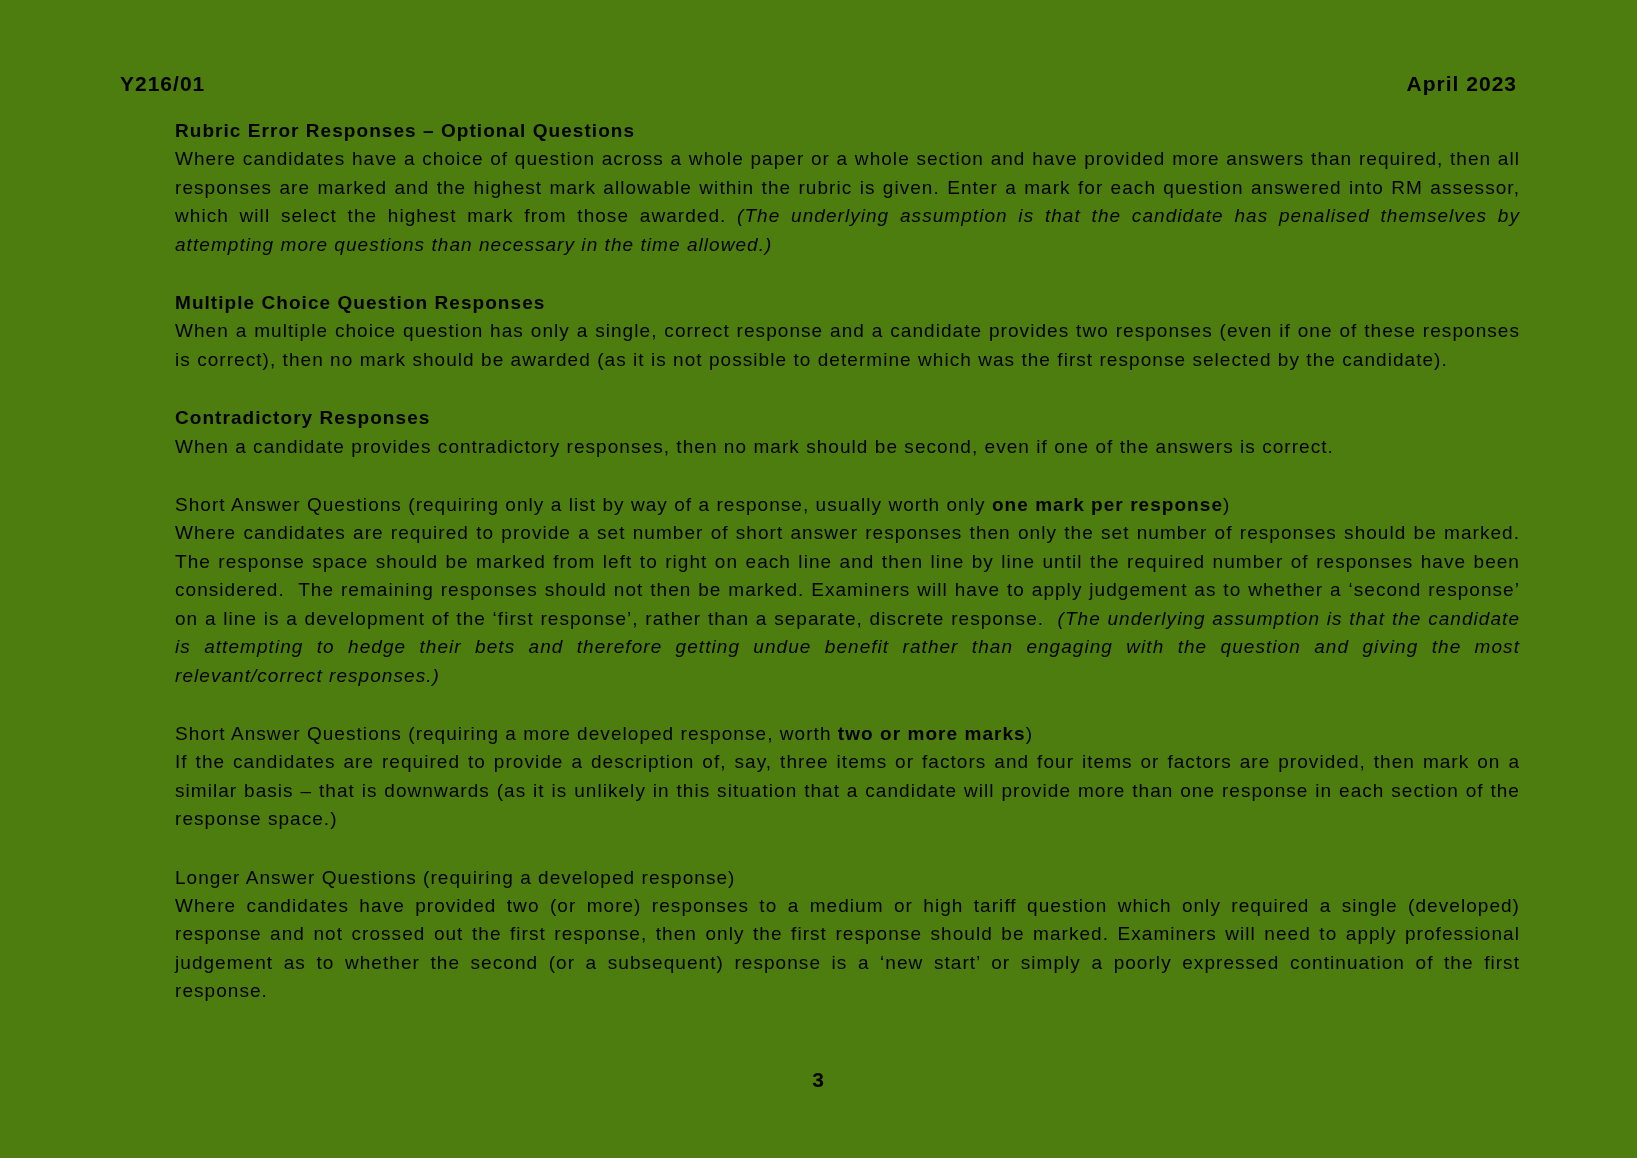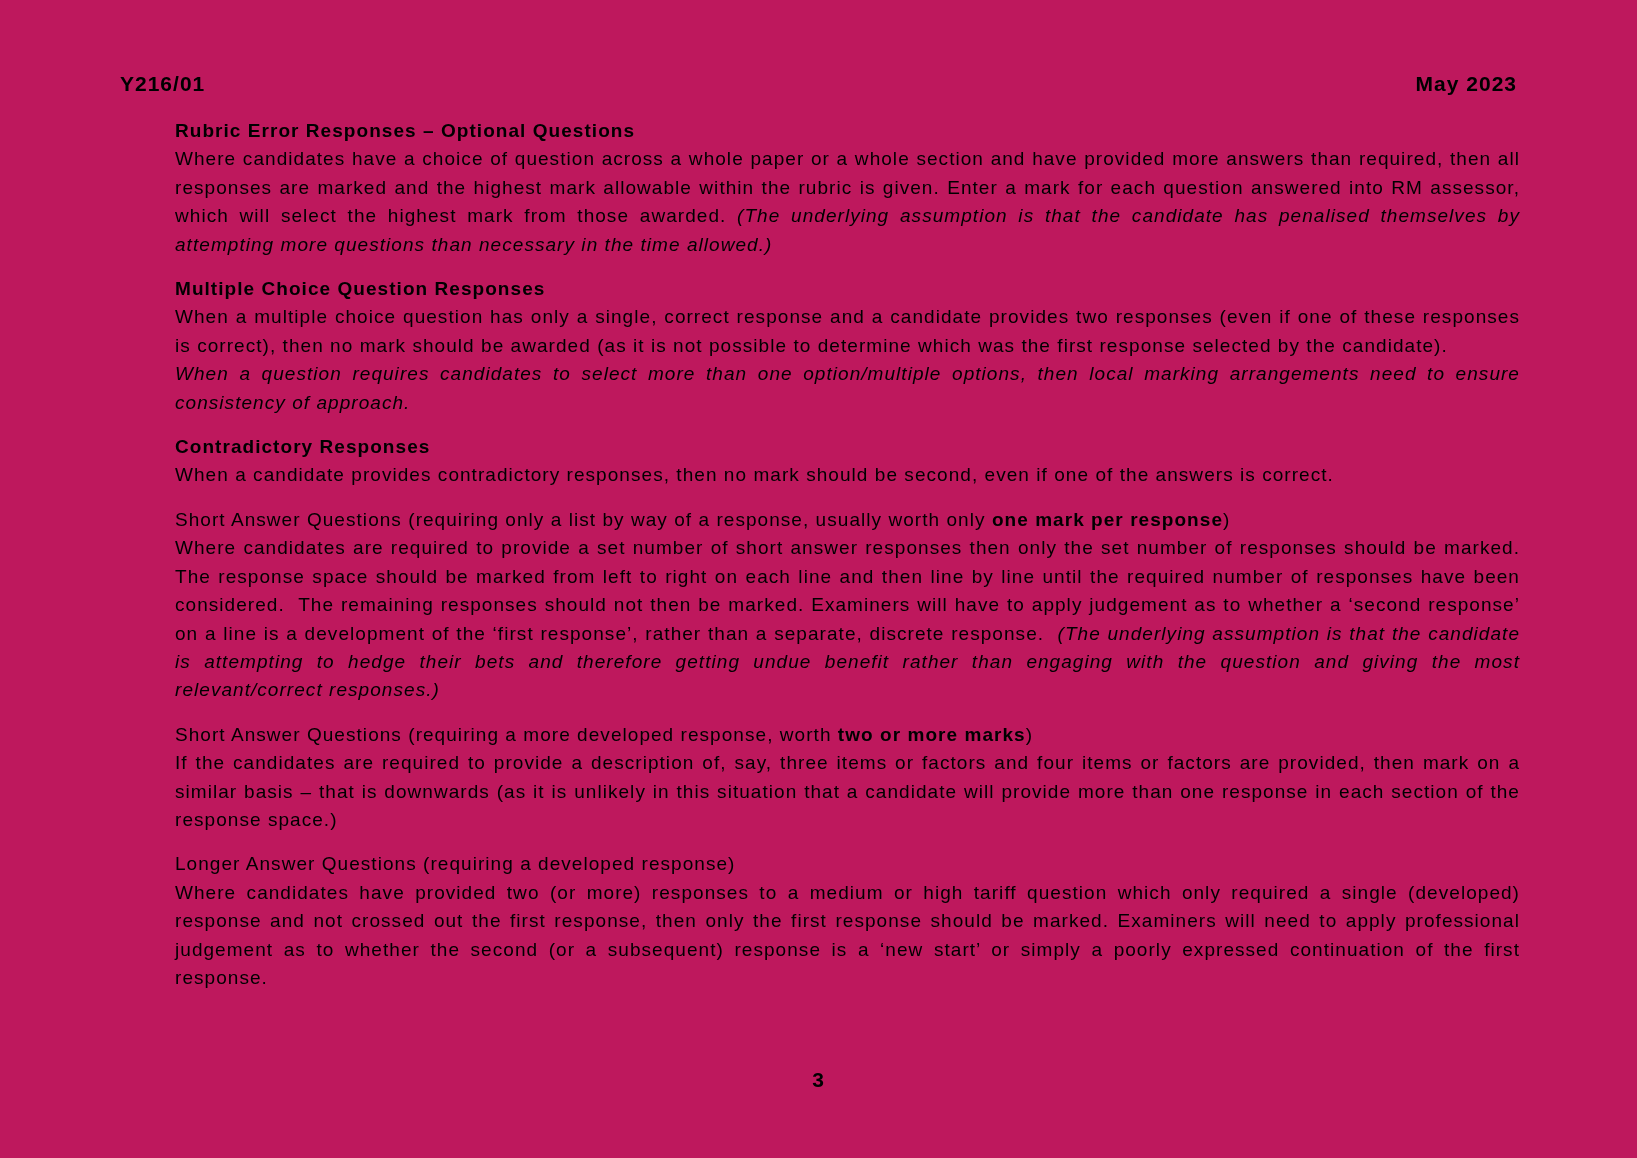--- a/index.html
+++ b/index.html
@@ -1,20 +1,20 @@
 <!DOCTYPE html>
 <html><head>
 <meta charset="utf-8">
 <style>
   html, body { margin: 0; padding: 0; background: #ffffff; }
   .page {
     position: relative;
     width: 1637px;
     height: 1158px;
-    background: #be185d;
+    background: #4d7c0f;
     color: #000000;
     font-family: "Liberation Sans", sans-serif;
     overflow: hidden;
   }
   .header {
     position: absolute;
     left: 120px;
     right: 120px;
     top: 73px;
     height: 24px;
@@ -28,21 +28,21 @@
   .header .h-right { position: absolute; right: 0; top: 0; }
   .content {
     position: absolute;
     left: 175px;
     top: 117px;
     width: 1345px;
     font-size: 19px;
     line-height: 28.4px;
     letter-spacing: 1.05px;
   }
-  .doc-section + .doc-section { margin-top: 16px; }
+  .doc-section + .doc-section { margin-top: 30px; }
   .content p { margin: 0; }
   .heading { text-align: left; }
   .para { text-align: justify; }
   .run.b { font-weight: bold; }
   .run.i { font-style: italic; }
   .footer {
     position: absolute;
     left: 0;
     right: 0;
     top: 1066px;
@@ -52,32 +52,31 @@
     line-height: 28.4px;
     letter-spacing: 1px;
   }
 </style>
 </head>
 <body>
 
 <div class="page">
   <div class="header">
     <span class="h-left">Y216/01</span>
-    <span class="h-right">May 2023</span>
+    <span class="h-right">April 2023</span>
   </div>
 
   <div class="content" id="content">
       <section class="doc-section">
         <p class="heading"><span class="run b">Rubric Error Responses – Optional Questions</span></p>
         <p class="para"><span class="run">Where candidates have a choice of question across a whole paper or a whole section and have provided more answers than required, then all responses are marked and the highest mark allowable within the rubric is given. Enter a mark for each question answered into RM assessor, which will select the highest mark from those awarded. </span><span class="run i">(The underlying assumption is that the candidate has penalised themselves by attempting more questions than necessary in the time allowed.)</span></p>
       </section>
       <section class="doc-section">
         <p class="heading"><span class="run b">Multiple Choice Question Responses</span></p>
         <p class="para"><span class="run">When a multiple choice question has only a single, correct response and a candidate provides two responses (even if one of these responses is correct), then no mark should be awarded (as it is not possible to determine which was the first response selected by the candidate).</span></p>
-        <p class="para"><span class="run i">When a question requires candidates to select more than one option/multiple options, then local marking arrangements need to ensure consistency of approach.</span></p>
       </section>
       <section class="doc-section">
         <p class="heading"><span class="run b">Contradictory Responses</span></p>
         <p class="para"><span class="run">When a candidate provides contradictory responses, then no mark should be second, even if one of the answers is correct.</span></p>
       </section>
       <section class="doc-section">
         <p class="heading"><span class="run">Short Answer Questions (requiring only a list by way of a response, usually worth only </span><span class="run b">one mark per response</span><span class="run">)</span></p>
         <p class="para"><span class="run">Where candidates are required to provide a set number of short answer responses then only the set number of responses should be marked. The response space should be marked from left to right on each line and then line by line until the required number of responses have been considered.&nbsp; The remaining responses should not then be marked. Examiners will have to apply judgement as to whether a ‘second response’ on a line is a development of the ‘first response’, rather than a separate, discrete response.&nbsp; </span><span class="run i">(The underlying assumption is that the candidate is attempting to hedge their bets and therefore getting undue benefit rather than engaging with the question and giving the most relevant/correct responses.)</span></p>
       </section>
       <section class="doc-section">

